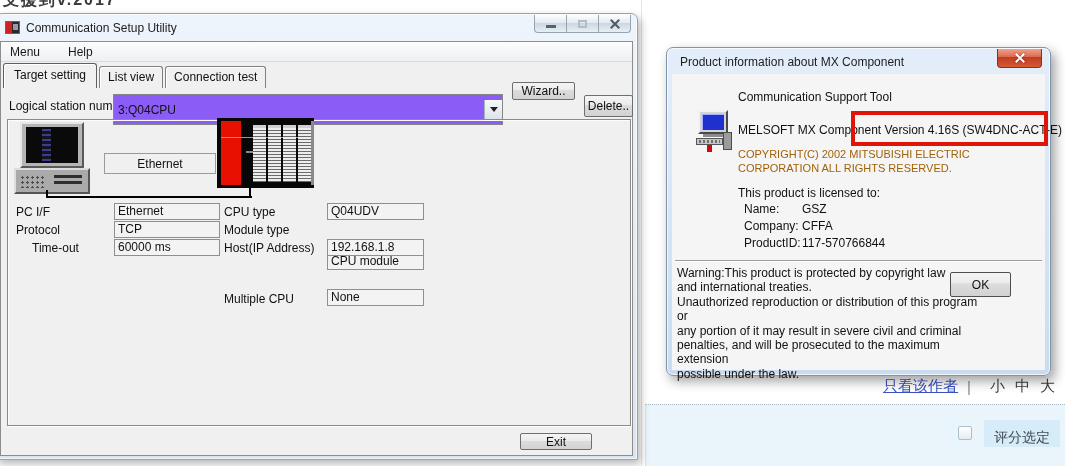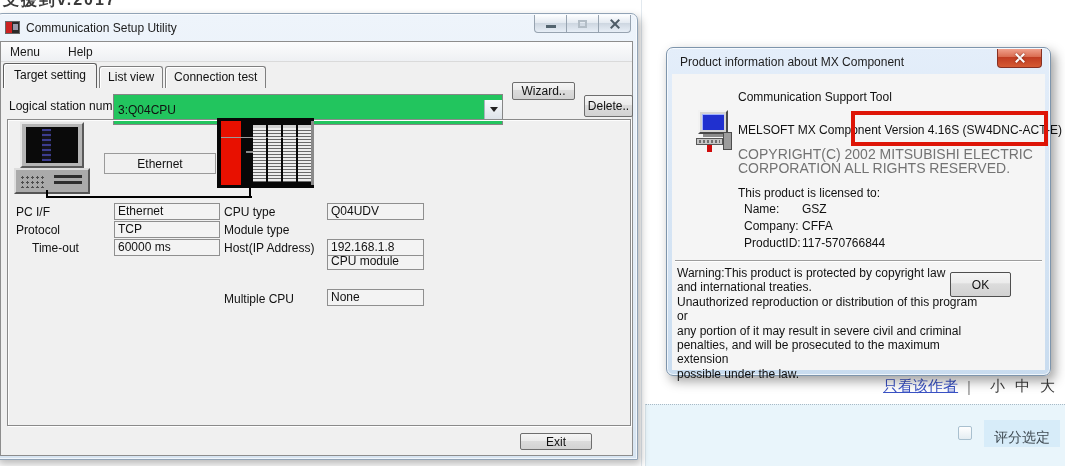--- a/index.html
+++ b/index.html
@@ -56,21 +56,21 @@
   .tabstrip { position:absolute; left:2px; top:21px; height:25px; display:flex; align-items:flex-end; }
   .tab { position:relative; font-size:12px; background:#f0f0f0; border:1px solid #7f7f7f; border-bottom:none;
     border-radius:3px 3px 0 0; padding:3px 8px 4px 8px; margin-right:2px; cursor:pointer; color:#111;
     box-shadow:inset 1px 1px 0 #ffffff; }
   .tab.active { padding:4px 10px 6px 10px; z-index:3; border-color:#5f5f5f; }
 
   .field-label { position:absolute; font-size:12px; color:#111; white-space:nowrap; }
   .ro-field { position:absolute; height:17px; background:#f3f3f3; border:1px solid #8f8f8f;
     font-size:12px; line-height:15px; padding:0 3px; color:#111; overflow:hidden; white-space:nowrap; }
 
-  .combo { position:absolute; left:112px; top:52px; width:390px; height:31px; background:#22c55e;
+  .combo { position:absolute; left:112px; top:52px; width:390px; height:31px; background:#8b5cf6;
     border:1px solid #868686; display:flex; align-items:center; cursor:pointer; }
   .combo-text { flex:1; padding:0 4px; font-size:12px; color:#111; }
   .combo-btn { width:18px; height:19px; background:linear-gradient(#f7f9fb,#dde3e9); border-left:1px solid #aab4bd;
     display:flex; justify-content:center; align-items:center; }
   .arrow-down { width:0; height:0; border:4px solid transparent; border-top:5px solid #222; margin-top:4px; }
 
   .btn { position:absolute; border:1px solid #6e6e6e; border-radius:2px; color:#111; font-size:12px;
     background:linear-gradient(#f5f5f5,#ebebeb 45%,#dcdcdc 46%,#d2d2d2);
     display:flex; align-items:center; justify-content:center; cursor:pointer; }
 
@@ -122,21 +122,21 @@
   .dc-scr { position:absolute; left:2px; top:2px; right:2px; bottom:2px; background:#2030cf; box-shadow:inset 1px 1px 0 #9fb0ff; }
   .dc-stand { position:absolute; left:7px; top:24px; width:20px; height:3px; background:#8c8c8c; }
   .dc-kbd { position:absolute; left:0; top:28px; width:27px; height:7px; background:#c6c6c6; border:1px solid #565656; }
   .dc-kbd::after { content:""; position:absolute; left:2px; top:1px; right:2px; height:3px;
     background:repeating-linear-gradient(90deg,#707070 0 2px,transparent 2px 4px); }
   .dc-red { position:absolute; left:11px; top:35px; width:5px; height:7px; background:#cf0b0b; }
   .dc-tower { position:absolute; right:2px; top:22px; width:9px; height:18px; background:#9c9c9c; border:1px solid #4c4c4c; }
 
   .dlg-line1 { position:absolute; left:66px; top:16px; font-size:12px; color:#111; }
   .dlg-line2 { position:absolute; left:66px; top:49px; font-size:12px; color:#111; white-space:nowrap; }
-  .dlg-copy { position:absolute; left:66px; top:73px; font-size:14px; color:#737373; white-space:pre-line; line-height:14px; }
+  .dlg-copy { position:absolute; left:66px; top:73px; font-size:11px; color:#a16207; white-space:pre-line; line-height:14px; }
   .dlg-lic-head { position:absolute; left:66px; top:112px; font-size:12px; color:#111; }
   .lic-label { position:absolute; left:72px; font-size:12px; color:#111; }
   .lic-value { position:absolute; left:130px; font-size:12px; color:#111; }
   .dlg-divider { position:absolute; left:3px; right:3px; top:186px; height:1px; background:#9d9d9d; box-shadow:0 1px 0 #ffffff; }
   .dlg-warning { position:absolute; left:5px; top:192px; width:302px; font-size:12px; line-height:14.4px;
     color:#111; white-space:pre-line; }
   .red-box { position:absolute; left:851px; top:111px; width:197px; height:35px; border:4px solid #de1507; z-index:20; pointer-events:none; }
 </style>
 </head>
 <body>

